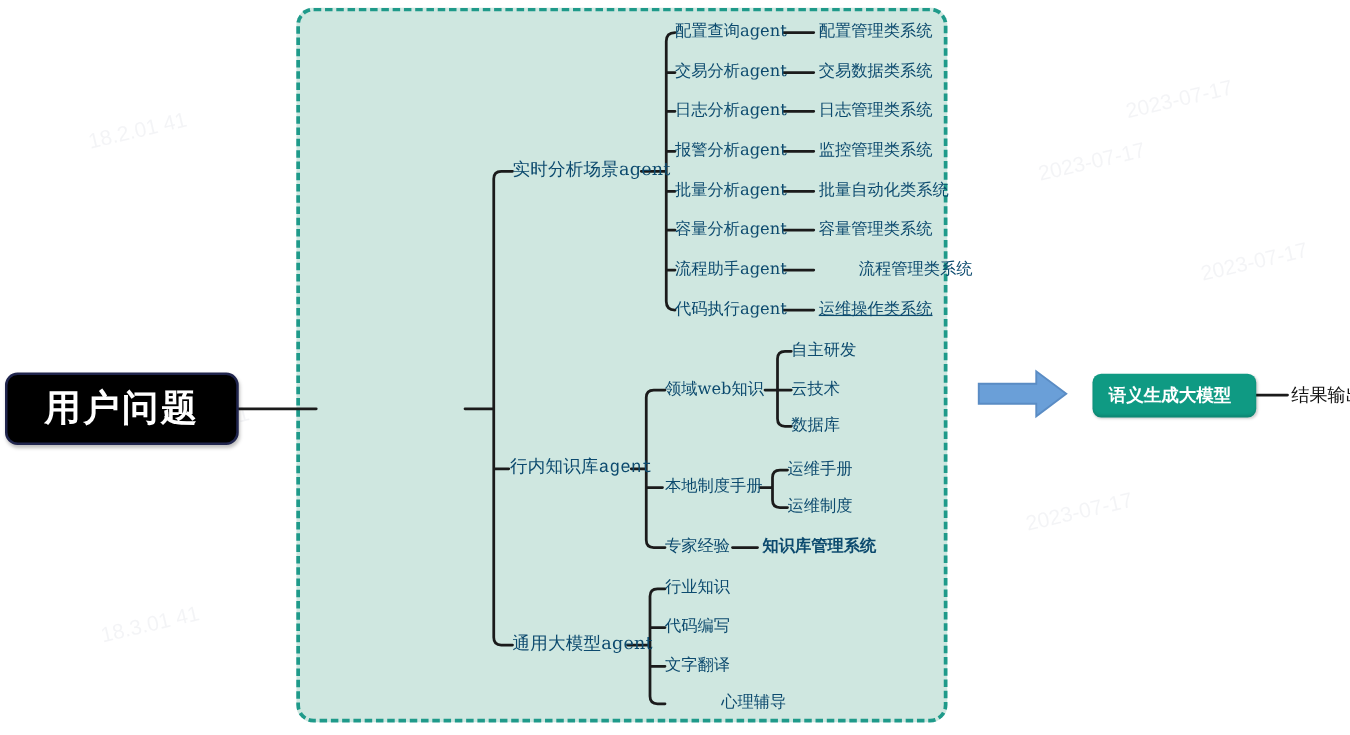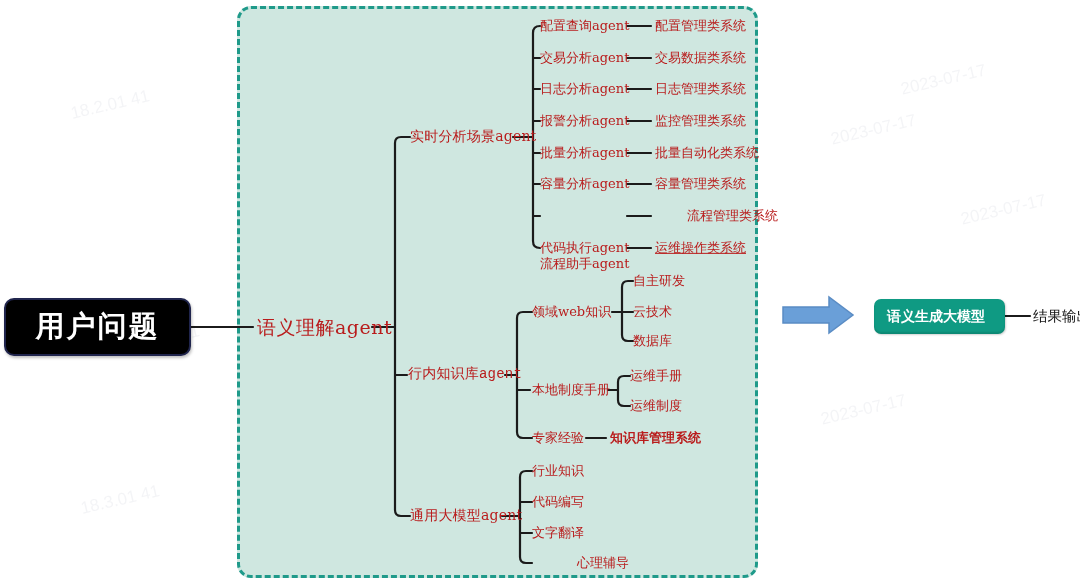--- a/index.html
+++ b/index.html
@@ -23,21 +23,21 @@
     background:#cfe7e0;border:3px dashed #1f9a8a;border-radius:14px;
     box-sizing:border-box;
   }
 
   
   svg.wires{position:absolute;left:0;top:0;width:1080px;height:588px;}
   svg.wires path{fill:none;stroke:#1b1b1b;stroke-width:2.2;stroke-linecap:round;}
 
   
   .node{
-    position:absolute;white-space:nowrap;color:#b91c1c;
+    position:absolute;white-space:nowrap;color:#0c4a6e;
     transform:translateY(-50%);line-height:1.1;
   }
   .n13{font-size:13px;}
   .n14{font-size:14px;letter-spacing:0.2px;}
   .n19{font-size:19px;letter-spacing:0.5px;}
 
   
   .input-box{
     position:absolute;left:4px;top:298px;width:187px;height:58px;
     background:#000000;border:2.5px solid #20254d;border-radius:10px;
@@ -101,39 +101,38 @@
 
     <path d="M1005 316 H1030"></path>
 
     <polygon points="783,307 829,307 829,297 853,315 829,333 829,323 783,323" fill="#6a9fd8" stroke="#5a8cc4" stroke-width="1.5"></polygon>
   </svg>
 
   <div class="input-box">
     <span>用户问题</span>
   </div>
 
-  <div class="node n19" style="left:257px;top:327px;">语义理解agent</div>
 
   <div class="node n14" style="left:410px;top:137px;">实时分析场景agent</div>
   <div class="node n14" style="left:408px;top:375px;font-family:Liberation Mono, monospace;">行内知识库agent</div>
   <div class="node n14" style="left:410px;top:516px;">通用大模型agent</div>
 
   <div class="node n13" style="left:540px;top:26px;">配置查询agent</div>
   <div class="node n13" style="left:655px;top:26px;">配置管理类系统</div>
   <div class="node n13" style="left:540px;top:58px;">交易分析agent</div>
   <div class="node n13" style="left:655px;top:58px;">交易数据类系统</div>
   <div class="node n13" style="left:540px;top:89px;">日志分析agent</div>
   <div class="node n13" style="left:655px;top:89px;">日志管理类系统</div>
   <div class="node n13" style="left:540px;top:121px;">报警分析agent</div>
   <div class="node n13" style="left:655px;top:121px;">监控管理类系统</div>
   <div class="node n13" style="left:540px;top:153px;">批量分析agent</div>
   <div class="node n13" style="left:655px;top:153px;">批量自动化类系统</div>
   <div class="node n13" style="left:540px;top:184px;">容量分析agent</div>
   <div class="node n13" style="left:655px;top:184px;">容量管理类系统</div>
-  <div class="node n13" style="left:540px;top:216px;margin-top:48px;">流程助手agent</div>
+  <div class="node n13" style="left:540px;top:216px;">流程助手agent</div>
   <div class="node n13" style="left:655px;top:216px;margin-left:32px;">流程管理类系统</div>
   <div class="node n13" style="left:540px;top:248px;">代码执行agent</div>
   <div class="node n13" style="left:655px;top:248px;text-decoration:underline;">运维操作类系统</div>
 
   <div class="node n13" style="left:532px;top:312px;">领域web知识</div>
   <div class="node n13" style="left:633px;top:281px;">自主研发</div>
   <div class="node n13" style="left:633px;top:312px;">云技术</div>
   <div class="node n13" style="left:633px;top:341px;">数据库</div>
   <div class="node n13" style="left:532px;top:390px;">本地制度手册</div>
   <div class="node n13" style="left:630px;top:376px;">运维手册</div>

